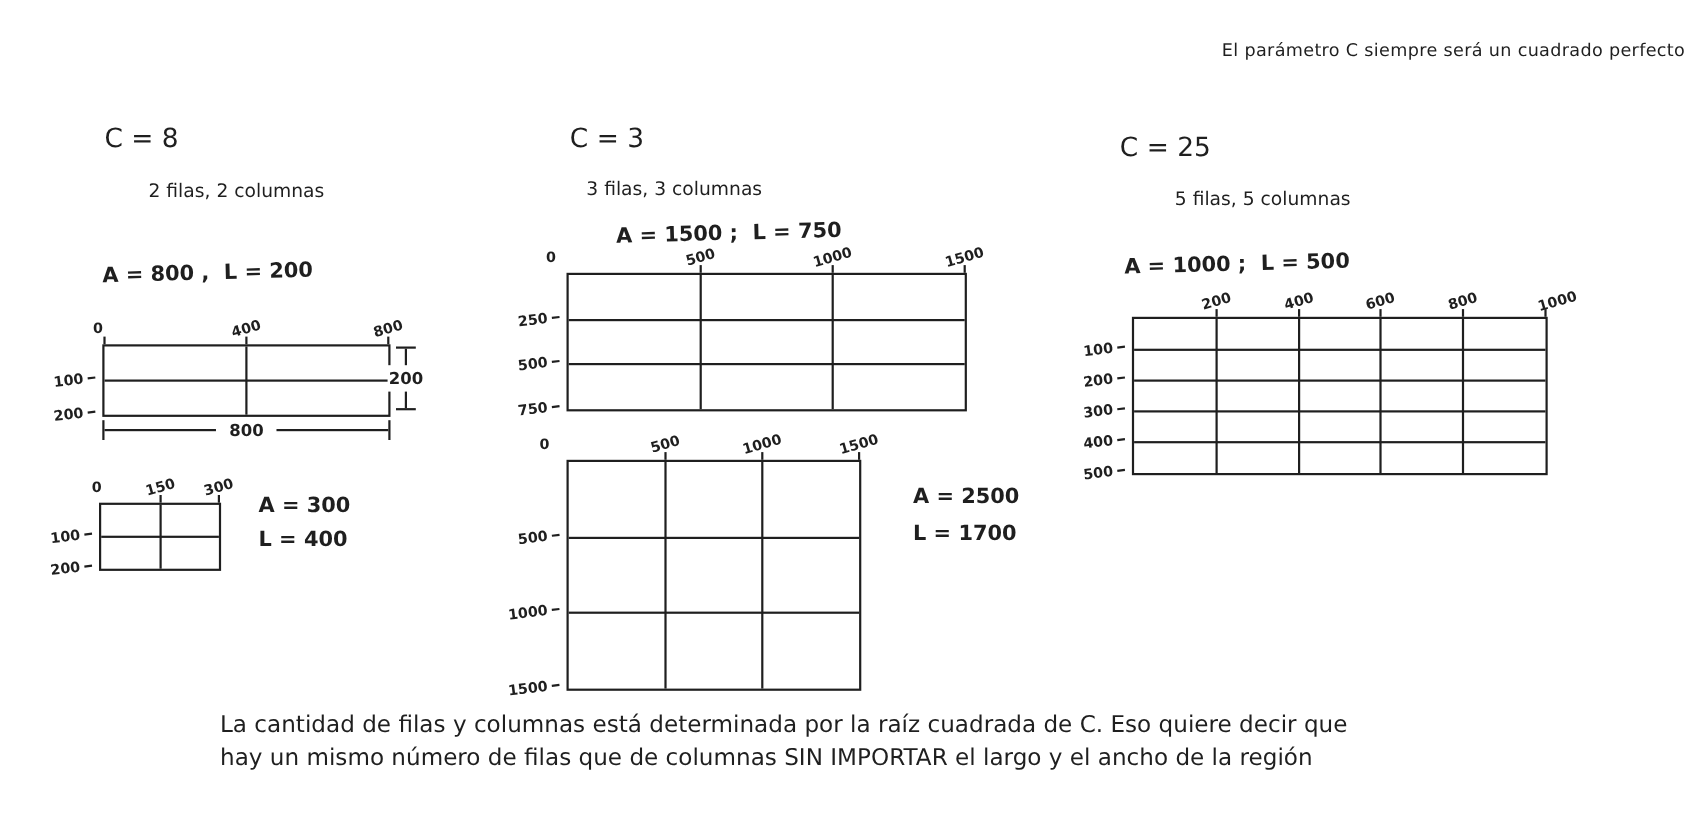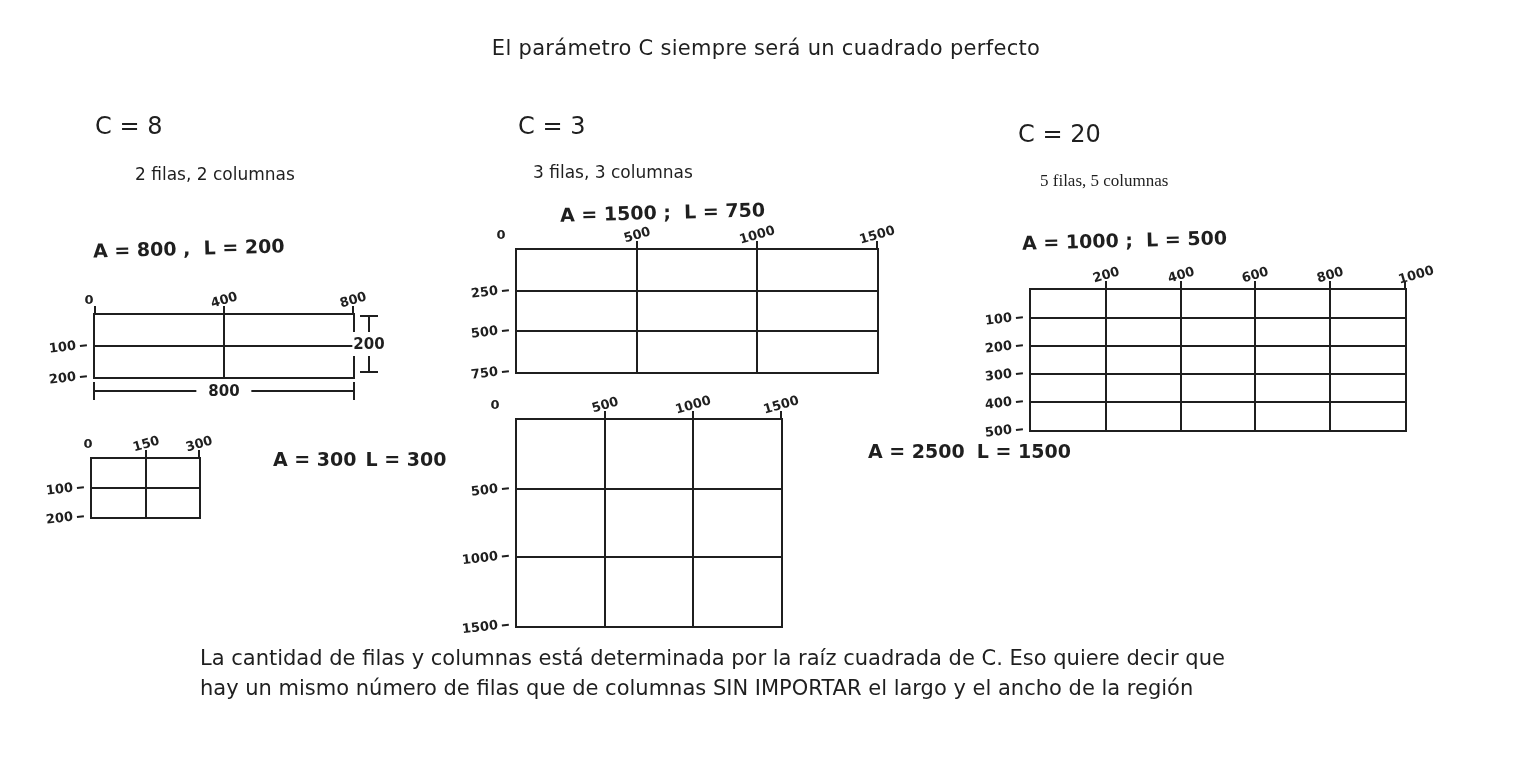--- a/index.html
+++ b/index.html
@@ -1,22 +1,22 @@
 <!DOCTYPE html>
 <html><head>
 <meta charset="utf-8">
 <style>
   html,body { margin:0; padding:0; background:#ffffff; }
   .canvas {
     position:relative; width:1532px; height:757px; background:#ffffff;
     font-family:"DejaVu Sans", sans-serif; color:#1f1f1f; overflow:hidden;
   }
   .title {
-    position:absolute; left:0; right:0; top:36px; text-align:center;
-    font-size:21px; letter-spacing:0.3px;
+    position:absolute; left:0; right:0; top:36px; text-align:right;
+    font-size:16px; letter-spacing:0.3px;
   }
   .c-label   { position:absolute; font-size:24px; }
   .sub-label { position:absolute; font-size:17px; }
   .param-label { position:absolute; font-size:19px; font-weight:700; white-space:pre; transform:rotate(-1.5deg); }
 
   .grid { position:absolute; border:2px solid #1f1f1f; }
   .vline { position:absolute; top:0; bottom:0; width:2px; background:#1f1f1f; transform:translateX(-50%); }
   .hline { position:absolute; left:0; right:0; height:2px; background:#1f1f1f; transform:translateY(-50%); }
   .ticku { position:absolute; width:2px; height:7px; background:#1f1f1f; top:-9px; transform:translateX(-50%); }
 
@@ -44,21 +44,21 @@
   }
   .dim-v { position:absolute; width:18px; }
   .dim-v .caph { position:absolute; left:0; right:0; height:2px; background:#1f1f1f; }
   .dim-v .capt { top:0; } .dim-v .capb { bottom:0; }
   .dim-v .dvline { position:absolute; top:2px; bottom:2px; left:50%; width:2px; margin-left:-1px; background:#1f1f1f; }
   .dim-v .dlabel {
     position:absolute; left:50%; top:50%; transform:translate(-50%,-50%);
     background:#fff; padding:3px 1px; font-size:15px; font-weight:700; white-space:nowrap;
   }
 
-  .side-labels { position:absolute; display:flex; flex-direction:row; font-size:19px; font-weight:700;margin-left:38px; }
+  .side-labels { position:absolute; display:flex; flex-direction:column; font-size:19px; font-weight:700; }
   .side-labels span { white-space:pre; }
   .note { position:absolute; left:200px; font-size:21px; white-space:nowrap; }
 </style>
 </head>
 <body>
 
 <div class="canvas">
 
   <div class="title">El parámetro C siempre será un cuadrado perfecto</div>
 
@@ -99,21 +99,21 @@
     <div class="ticku" style="left:50%;"></div>
     <div class="ticku" style="left:100%;"></div>
     <span class="xtick upright" style="left:-4px;">0</span>
     <span class="xtick" style="left:50%;">150</span>
     <span class="xtick" style="left:100%;">300</span>
     <span class="ytick" style="top:50%;">100</span>
     <span class="ytick" style="top:100%;">200</span>
   </div>
   <div class="side-labels" style="left:235px; top:448px; gap:9px;">
     <span>A = 300</span>
-    <span>L = 300</span>
+    <span>L = 400</span>
   </div>
 
   <div class="c-label" style="left:518px; top:112px;">C = 3</div>
   <div class="sub-label" style="left:533px; top:162px;">3 filas, 3 columnas</div>
   <div class="param-label" style="left:560px; top:201px;">A = 1500 ;  L = 750</div>
 
   <div class="grid" style="left:515px; top:248px; width:360px; height:122px;">
     <div class="vline" style="left:33.333%;"></div>
     <div class="vline" style="left:66.667%;"></div>
     <div class="hline" style="top:33.333%;"></div>
@@ -141,25 +141,25 @@
     <span class="xtick upright" style="left:-22px;">0</span>
     <span class="xtick" style="left:33.333%;">500</span>
     <span class="xtick" style="left:66.667%;">1000</span>
     <span class="xtick" style="left:100%;">1500</span>
     <span class="ytick" style="top:33.333%;">500</span>
     <span class="ytick" style="top:66.667%;">1000</span>
     <span class="ytick" style="top:100%;">1500</span>
   </div>
   <div class="side-labels" style="left:830px; top:440px; gap:12px;">
     <span>A = 2500</span>
-    <span>L = 1500</span>
+    <span>L = 1700</span>
   </div>
 
-  <div class="c-label" style="left:1018px; top:120px;">C = 20</div>
-  <div class="sub-label" style="left:1040px; top:171px;font-family:Liberation Serif, serif;">5 filas, 5 columnas</div>
+  <div class="c-label" style="left:1018px; top:120px;">C = 25</div>
+  <div class="sub-label" style="left:1068px; top:171px;">5 filas, 5 columnas</div>
   <div class="param-label" style="left:1022px; top:229px;">A = 1000 ;  L = 500</div>
 
   <div class="grid" style="left:1029px; top:288px; width:374px; height:140px;">
     <div class="vline" style="left:20%;"></div>
     <div class="vline" style="left:40%;"></div>
     <div class="vline" style="left:60%;"></div>
     <div class="vline" style="left:80%;"></div>
     <div class="hline" style="top:20%;"></div>
     <div class="hline" style="top:40%;"></div>
     <div class="hline" style="top:60%;"></div>

